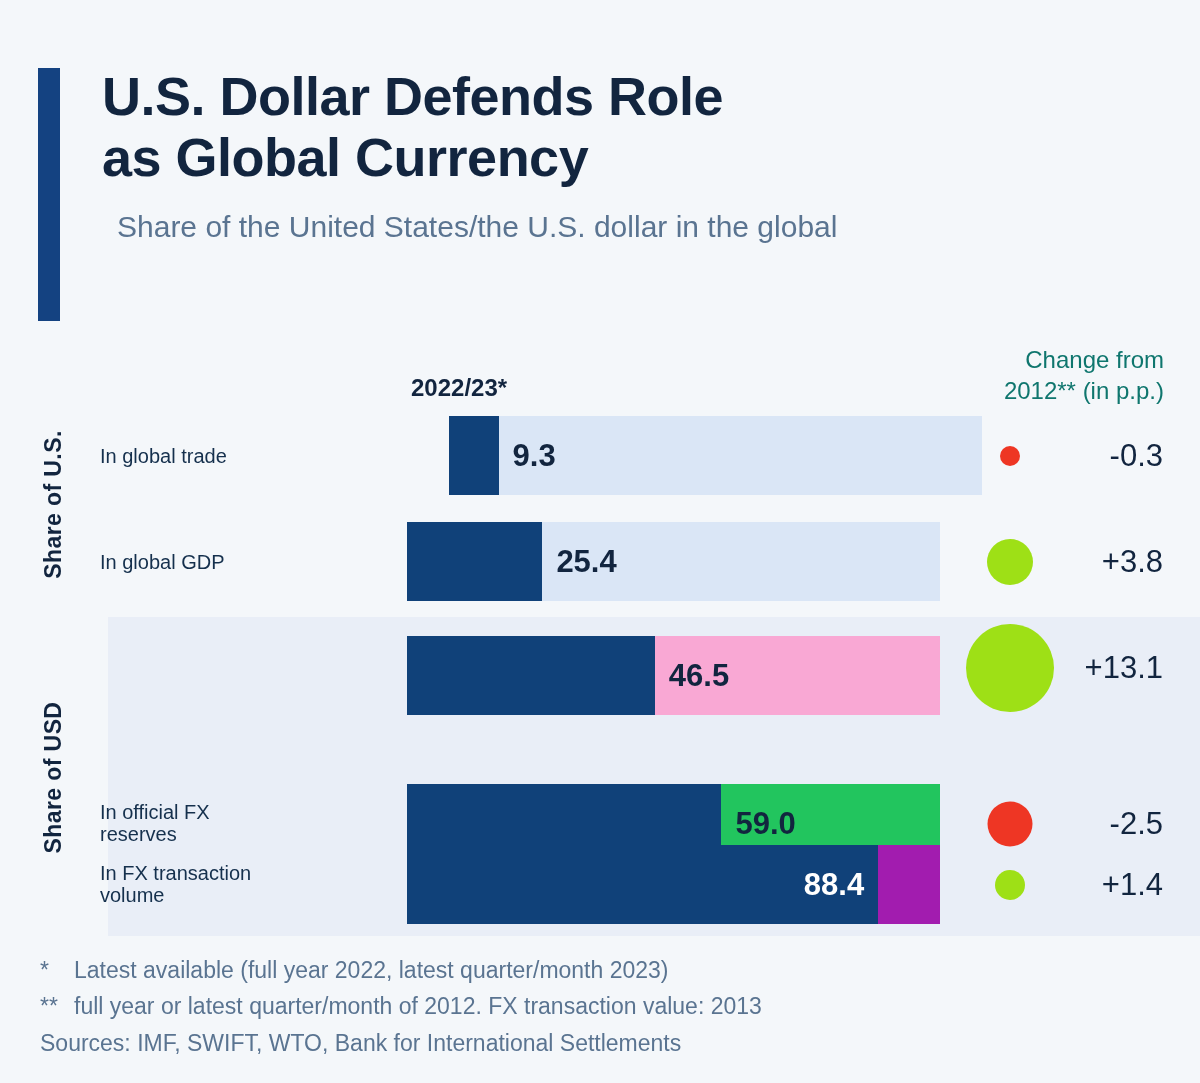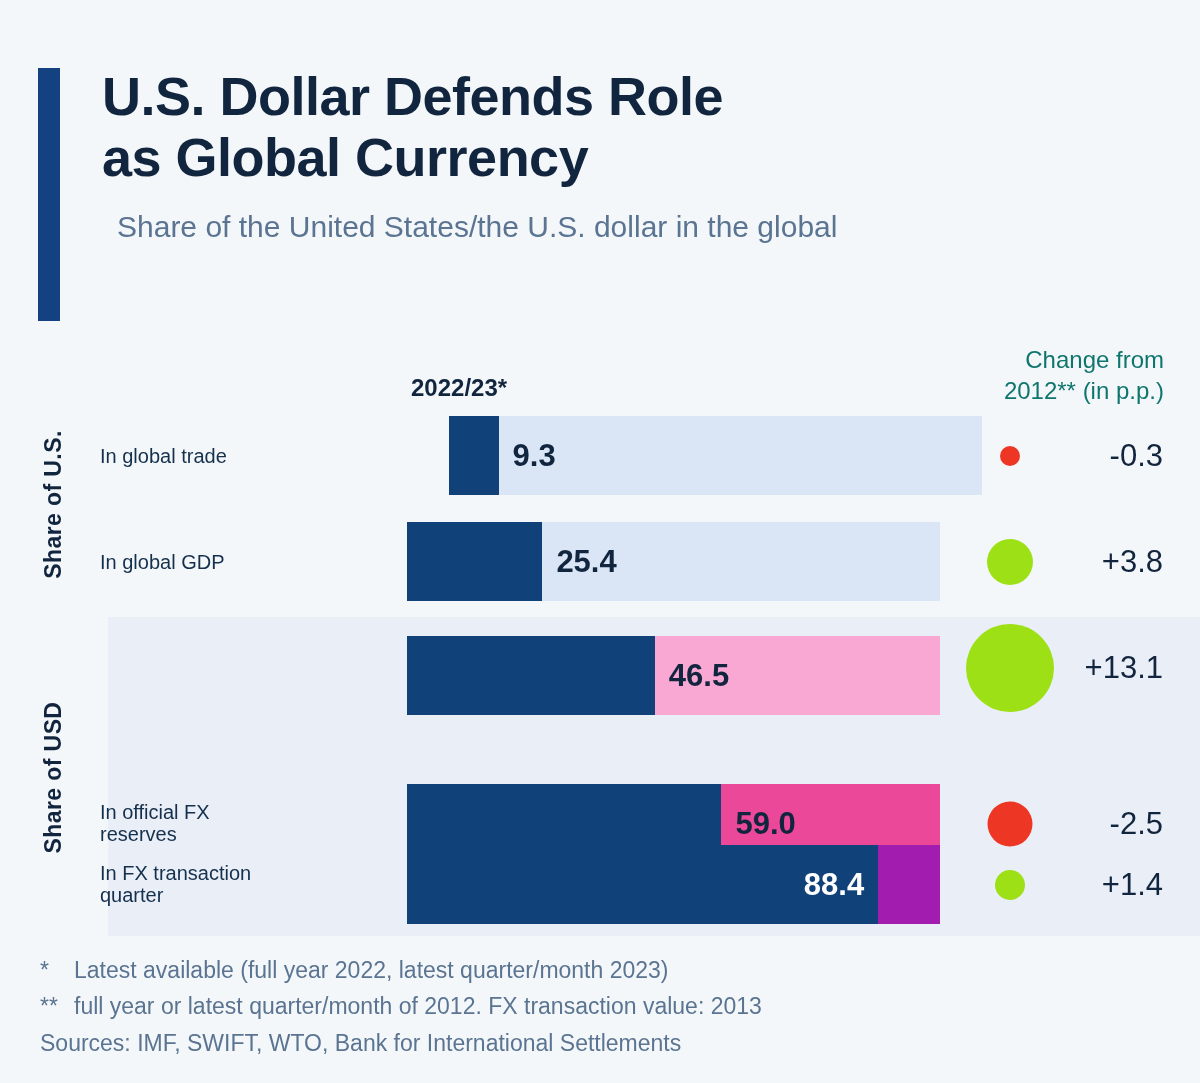--- a/index.html
+++ b/index.html
@@ -252,29 +252,29 @@
         <div class="row" style="top: 222px;">
           <div class="track" style="background: #f9a8d4; margin-top: 8px;">
             <div class="bar" style="width: 247.845px; background: rgb(16, 65, 121);"></div>
             <div class="bar-value outside" style="left: 261.845px;">46.5</div>
           </div>
           <div class="dot" style="width: 88px; height: 88px; background: rgb(158, 224, 22);"></div>
           <div class="change-value">+13.1</div>
         </div>
         <div class="row" style="top: 344px; margin-top: 34px;">
           <div class="row-label">In official FX<br><span>reserves</span></div>
-          <div class="track" style="background: #ec4899;">
+          <div class="track" style="background: #22c55e;">
             <div class="bar" style="width: 314.47px; background: rgb(16, 65, 121);"></div>
             <div class="bar-value outside" style="left: 328.47px;">59.0</div>
           </div>
           <div class="dot" style="width: 45px; height: 45px; background: rgb(238, 54, 36);"></div>
           <div class="change-value">-2.5</div>
         </div>
         <div class="row" style="top: 439px;">
-          <div class="row-label">In FX transaction<br><span>quarter</span></div>
+          <div class="row-label">In FX transaction<br><span>volume</span></div>
           <div class="track" style="background: #a21caf;">
             <div class="bar" style="width: 471.172px; background: rgb(16, 65, 121);"></div>
             <div class="bar-value inside" style="right: 75.828px;">88.4</div>
           </div>
           <div class="dot" style="width: 30px; height: 30px; background: rgb(158, 224, 22);"></div>
           <div class="change-value">+1.4</div>
         </div>
       </div>
   </div>
 

